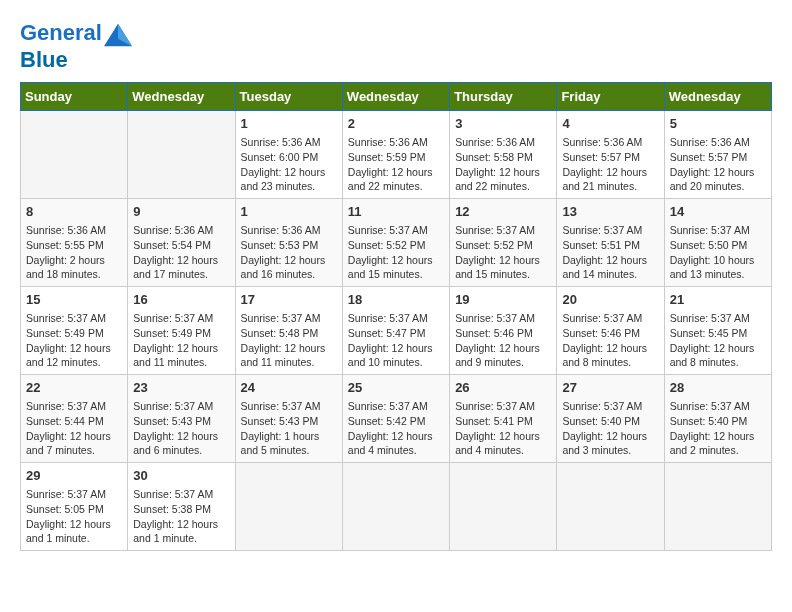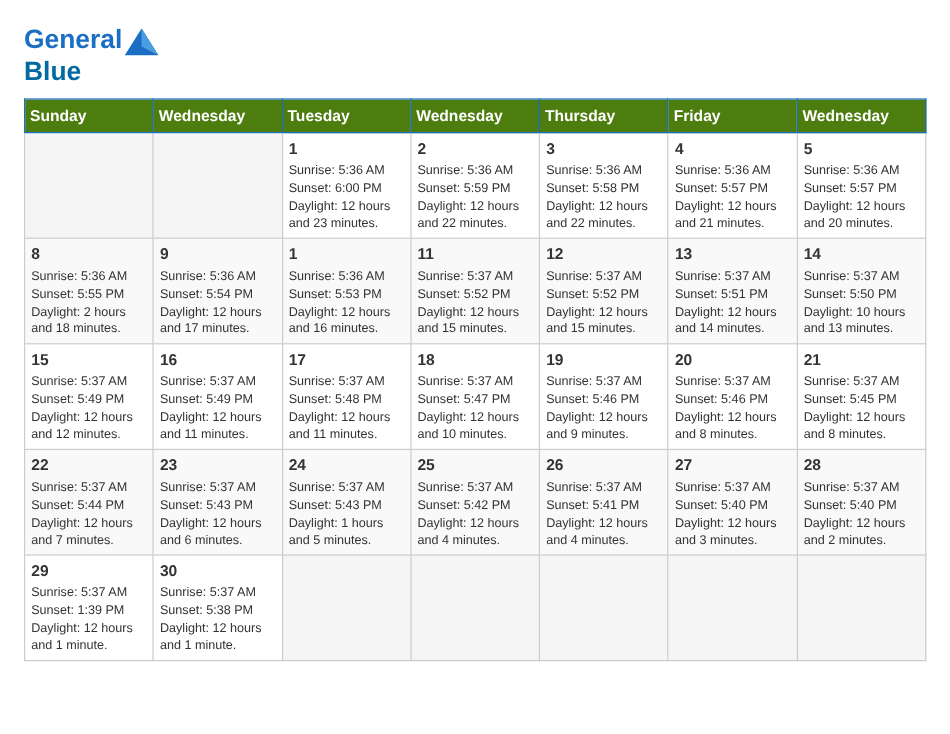--- a/index.html
+++ b/index.html
@@ -146,21 +146,21 @@
       <tr>
         <td><span class="day-number">22</span><span>Sunrise: 5:37 AM</span><br><span>Sunset: 5:44 PM</span><br><span>Daylight: 12 hours and 7 minutes.</span></td>
         <td><span class="day-number">23</span><span>Sunrise: 5:37 AM</span><br><span>Sunset: 5:43 PM</span><br><span>Daylight: 12 hours and 6 minutes.</span></td>
         <td><span class="day-number">24</span><span>Sunrise: 5:37 AM</span><br><span>Sunset: 5:43 PM</span><br><span>Daylight: 1 hours and 5 minutes.</span></td>
         <td><span class="day-number">25</span><span>Sunrise: 5:37 AM</span><br><span>Sunset: 5:42 PM</span><br><span>Daylight: 12 hours and 4 minutes.</span></td>
         <td><span class="day-number">26</span><span>Sunrise: 5:37 AM</span><br><span>Sunset: 5:41 PM</span><br><span>Daylight: 12 hours and 4 minutes.</span></td>
         <td><span class="day-number">27</span><span>Sunrise: 5:37 AM</span><br><span>Sunset: 5:40 PM</span><br><span>Daylight: 12 hours and 3 minutes.</span></td>
         <td><span class="day-number">28</span><span>Sunrise: 5:37 AM</span><br><span>Sunset: 5:40 PM</span><br><span>Daylight: 12 hours and 2 minutes.</span></td>
       </tr>
       <tr>
-        <td><span class="day-number">29</span><span>Sunrise: 5:37 AM</span><br><span>Sunset: 1:39 PM</span><br><span>Daylight: 12 hours and 1 minute.</span></td>
+        <td><span class="day-number">29</span><span>Sunrise: 5:37 AM</span><br><span>Sunset: 5:05 PM</span><br><span>Daylight: 12 hours and 1 minute.</span></td>
         <td><span class="day-number">30</span><span>Sunrise: 5:37 AM</span><br><span>Sunset: 5:38 PM</span><br><span>Daylight: 12 hours and 1 minute.</span></td>
         <td class="empty"></td>
         <td class="empty"></td>
         <td class="empty"></td>
         <td class="empty"></td>
         <td class="empty"></td>
       </tr>
     </tbody>
 </table>
 

